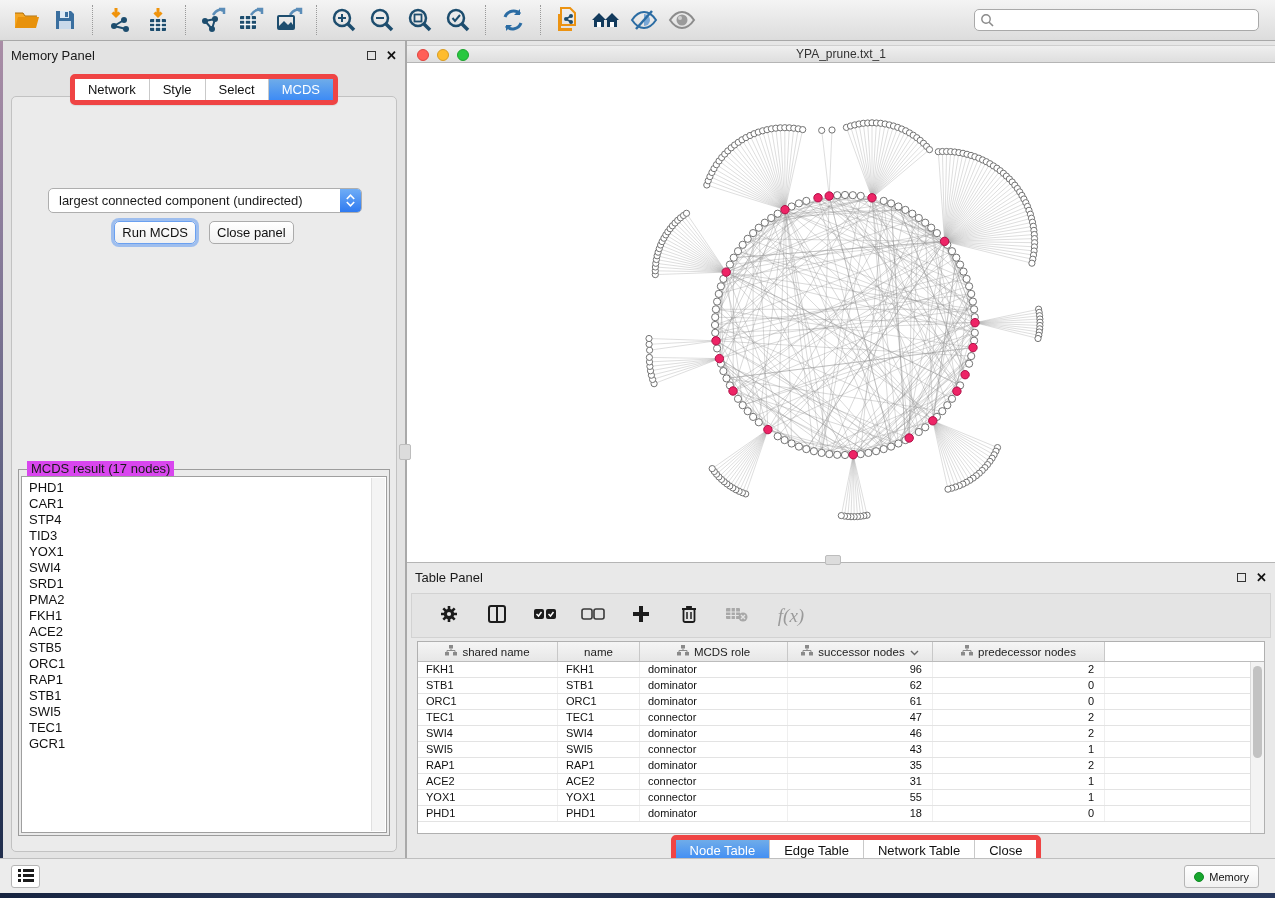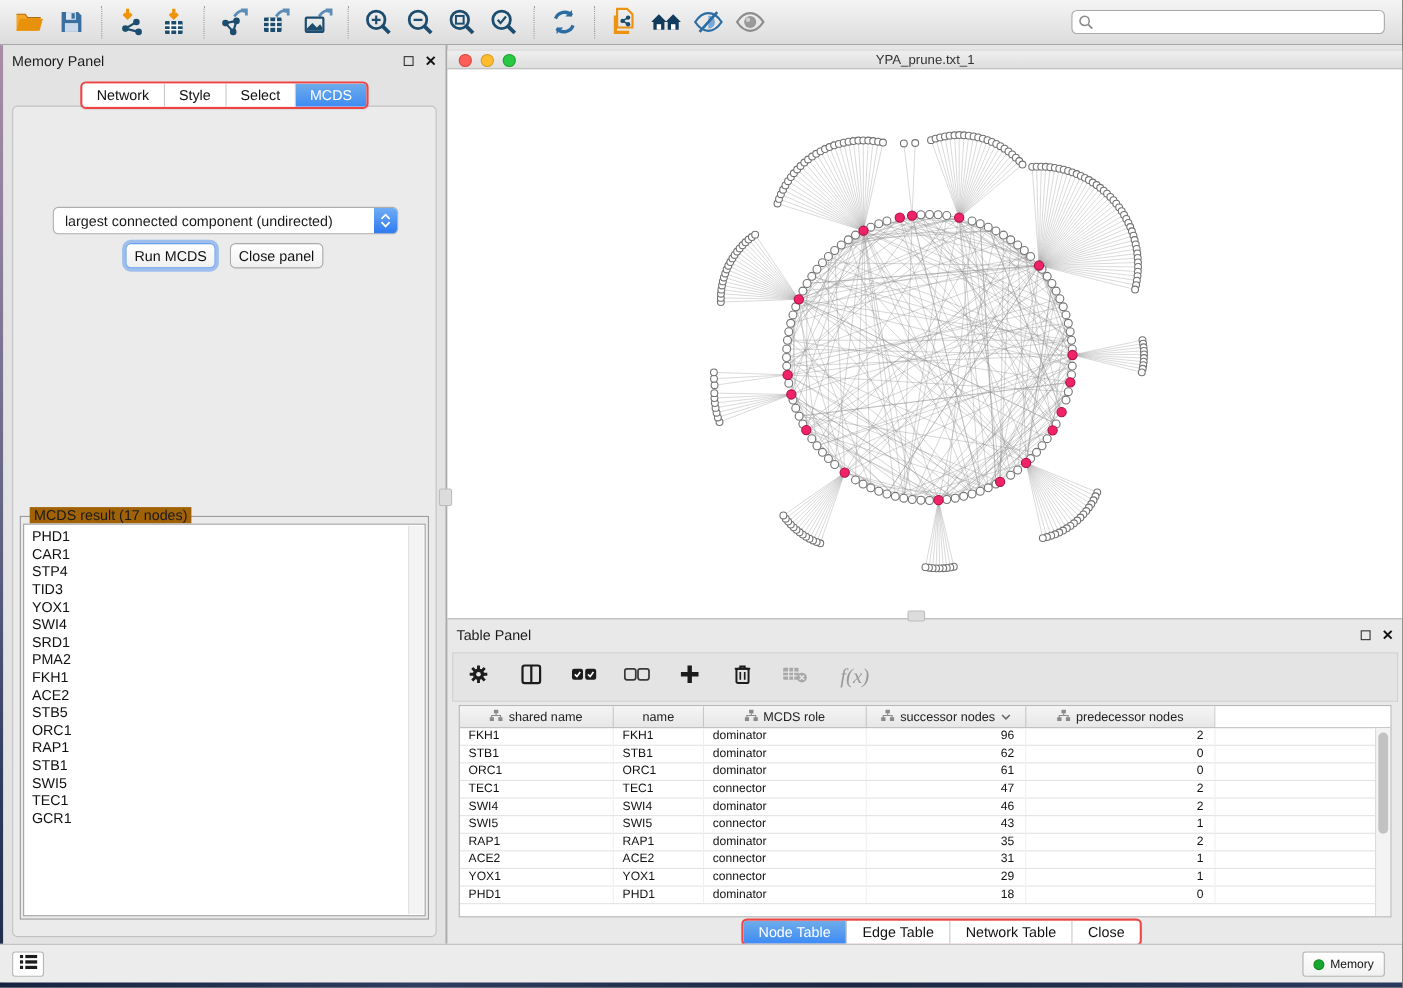--- a/index.html
+++ b/index.html
@@ -31,58 +31,58 @@
   .wall-bottom { position:absolute; left:0; top:893px; width:1275px; height:5px;
     background:linear-gradient(90deg,#16233f,#2e3d60 30%,#1b2742 60%,#2a3a5e); }
   
   .control-panel { position:absolute; left:3px; top:41px; width:402px; height:817px; background:#e3e3e3; }
   .panel-titlebar { position:relative; height:28px; display:flex; align-items:center; padding:0 8px; }
   .panel-title { font-size:13px; }
   .panel-wctl { margin-left:auto; display:flex; align-items:center; gap:10px; }
   .wbox { width:9px; height:9px; border:1.5px solid #333; display:inline-block; }
   .wx { font-size:13px; font-weight:bold; color:#111; line-height:1; }
   .ctl-tabs { position:absolute; left:0; top:33px; width:100%; display:flex; justify-content:center; z-index:2; }
-  .seg { display:inline-flex; background:#fff; border:2px solid #ef4444; border-radius:5px; overflow:hidden; box-shadow:0 1px 1px rgba(0,0,0,.08); }
+  .seg { display:inline-flex; background:#fff; border:5px solid #ef4444; border-radius:5px; overflow:hidden; box-shadow:0 1px 1px rgba(0,0,0,.08); }
   .seg-item { padding:2px 13px; font-size:13px; line-height:17px; border-left:1px solid #c9c9c9; background:#fff; color:#111; }
   .seg-item:first-child { border-left:none; }
   .seg-item.active { background:linear-gradient(#6face9,#3d8bf5); color:#fff; }
   .mcds-pane { position:absolute; left:8px; top:55px; width:386px; height:756px; background:#ebebeb; border:1px solid #c2c2c2; border-radius:5px; }
   .crit-label { position:absolute; left:0; top:70px; width:100%; text-align:center; font-size:13px; }
   .select { position:absolute; left:36px; top:91px; width:314px; height:25px; display:flex; align-items:center;
     background:#fff; border:1px solid #aeaeae; border-radius:5px; }
   .sel-text { flex:1; padding:0 10px; font-size:13px; white-space:nowrap; overflow:hidden; }
   .stepper { width:21px; align-self:stretch; background:linear-gradient(#6fadf6,#2f7af0); border-radius:0 4px 4px 0;
     display:flex; flex-direction:column; align-items:center; justify-content:center; gap:1px; }
   .btn { background:linear-gradient(#ffffff,#f0f0f0); border:1px solid #ababab; border-radius:5px;
     font-size:13px; font-family:"Liberation Sans",sans-serif; padding:3px 7px; color:#111; }
   .btn-row { position:absolute; left:0; top:124px; width:100%; display:flex; justify-content:center; gap:13px; }
   .btn.focus { box-shadow:0 0 0 3px rgba(106,160,240,.6); border-color:#6aa0f0; }
   .groupbox { position:absolute; left:6px; top:372px; width:372px; height:367px; border:1px solid #9c9c9c; }
-  .groupbox-title { position:absolute; top:-9px; left:8px; background:#a16207; padding:0 4px; font-size:13px; }
+  .groupbox-title { position:absolute; top:-9px; left:8px; background:#d946ef; padding:0 4px; font-size:13px; }
   .mcds-list { position:absolute; left:2px; top:6px; right:2px; bottom:2px; background:#fff; border:1px solid #9f9f9f; overflow:hidden; }
   .mcds-list-inner { position:absolute; inset:1px 15px 1px 1px; padding:2px 6px; }
   .mcds-item { font-size:13px; line-height:16px; color:#111; }
   .list-scroll-track { position:absolute; top:1px; right:1px; bottom:1px; width:14px; background:#f4f4f4; border-left:1px solid #e0e0e0; }
   
   .v-splitter { position:absolute; left:405px; top:41px; width:2px; height:817px; background:#a9a9a9; }
   .v-grip { position:absolute; left:399px; top:444px; width:12px; height:16px; background:#dcdcdc; border:1px solid #bdbdbd; border-radius:2px; z-index:3; }
   .h-grip { position:absolute; left:838px; top:555px; width:16px; height:10px; background:#dcdcdc; border:1px solid #bdbdbd; border-radius:2px; z-index:3; }
   
   .right-area { position:absolute; left:407px; top:41px; width:868px; height:817px; background:#e6e6e6; }
   .net-window { position:absolute; left:0; top:4px; width:868px; height:517px; background:#fff; }
   .net-titlebar { position:relative; height:18px; background:linear-gradient(#efefef,#dedede);
     border-bottom:1px solid #b5b5b5; border-top:1px solid #cfcfcf; display:flex; align-items:center; }
   .traffic { position:absolute; left:10px; top:3px; display:flex; gap:8px; }
   .tl { width:12px; height:12px; border-radius:50%; }
   .net-title { width:100%; text-align:center; font-size:12px; color:#333; }
   .net-canvas { position:absolute; left:0; top:19px; width:868px; height:498px; background:#fff; }
   
   .table-panel { position:absolute; left:0; top:521px; width:868px; height:296px; background:#e9e9e9; border-top:1px solid #b5b5b5; }
   .tp-toolbar { position:absolute; left:4px; top:30px; width:860px; height:45px; background:#e4e4e4;
-    border:1px solid #d2d2d2; display:flex; align-items:center; padding:0 10px; gap:22px; }
+    border:1px solid #d2d2d2; display:flex; align-items:center; padding:0 24px; gap:22px; }
   .tp-ic { display:flex; align-items:center; justify-content:center; width:26px; height:30px; }
   .fx { font-family:"Liberation Serif", serif; font-style:italic; font-size:19px; color:#9a9a9a; }
   .tbl-wrap { position:absolute; left:10px; top:78px; width:848px; height:193px; background:#fff; border:1px solid #b0b0b0; overflow:hidden; }
   .tbl-header { display:grid; height:20px; background:linear-gradient(#f5f5f5,#e7e7e7); border-bottom:1px solid #bcbcbc; }
   .th-cell { display:flex; align-items:center; justify-content:center; gap:5px; font-size:11.5px; color:#222;
     border-right:1px solid #c8c8c8; overflow:hidden; white-space:nowrap; }
   .th-cell.filler { border-right:none; background:#fff; }
   .tbl-body { position:absolute; left:0; top:20px; right:14px; bottom:0; }
   .tbl-row { display:grid; height:16px; border-bottom:1px solid #e3e3e3; }
   .td-cell { font-size:11px; color:#111; padding:1px 8px; border-right:1px solid #efefef; white-space:nowrap; overflow:hidden; }
@@ -1260,21 +1260,21 @@
               <div class="td-cell">ACE2</div>
               <div class="td-cell">connector</div>
               <div class="td-cell num">31</div>
               <div class="td-cell num">1</div>
               <div class="td-cell filler"></div>
             </div>
             <div class="tbl-row" style="grid-template-columns: 140px 82px 148px 145px 172px 1fr;">
               <div class="td-cell">YOX1</div>
               <div class="td-cell">YOX1</div>
               <div class="td-cell">connector</div>
-              <div class="td-cell num">29</div>
+              <div class="td-cell num">55</div>
               <div class="td-cell num">1</div>
               <div class="td-cell filler"></div>
             </div>
             <div class="tbl-row" style="grid-template-columns: 140px 82px 148px 145px 172px 1fr;">
               <div class="td-cell">PHD1</div>
               <div class="td-cell">PHD1</div>
               <div class="td-cell">dominator</div>
               <div class="td-cell num">18</div>
               <div class="td-cell num">0</div>
               <div class="td-cell filler"></div>

